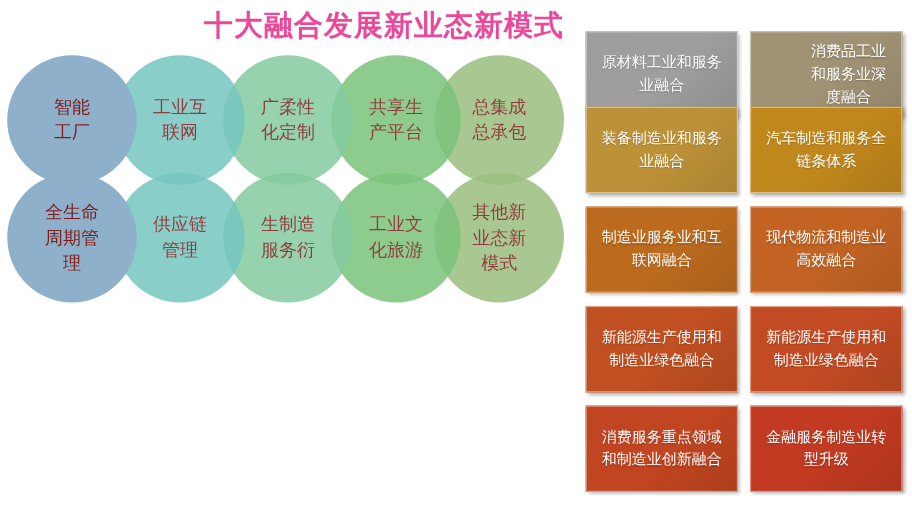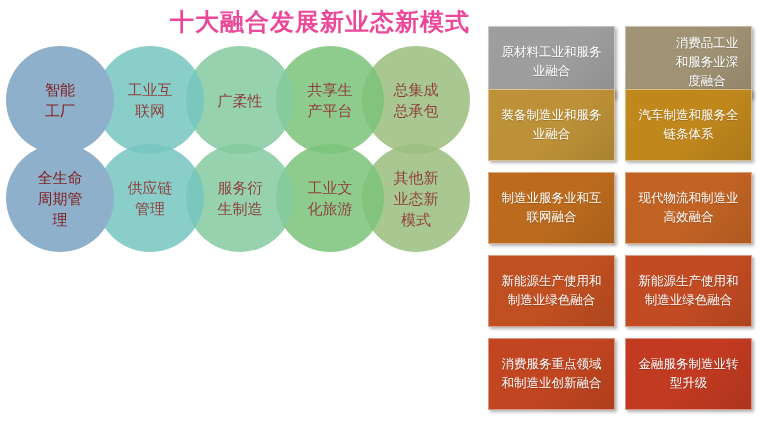--- a/index.html
+++ b/index.html
@@ -101,20 +101,21 @@
         </div>
         <div class="venn-circle translucent" style="left: 96px; top: 0px; background: rgb(118, 199, 192); z-index: 9;">
           <span class="lbl">
             <div>工业互</div>
             <div>联网</div>
           </span>
         </div>
         <div class="venn-circle translucent" style="left: 186px; top: 0px; background: rgb(133, 203, 160); z-index: 8;">
           <span class="lbl">
             <div>广柔性</div>
+            <div>化定制</div>
           </span>
         </div>
         <div class="venn-circle translucent" style="left: 276px; top: 0px; background: rgb(124, 196, 124); z-index: 7;">
           <span class="lbl">
             <div>共享生</div>
             <div>产平台</div>
           </span>
         </div>
         <div class="venn-circle translucent" style="left: 362px; top: 0px; background: rgb(155, 192, 128); z-index: 6;">
           <span class="lbl">
@@ -130,22 +131,22 @@
           </span>
         </div>
         <div class="venn-circle translucent" style="left: 96px; top: 98px; background: rgb(118, 199, 192); z-index: 9;">
           <span class="lbl">
             <div>供应链</div>
             <div>管理</div>
           </span>
         </div>
         <div class="venn-circle translucent" style="left: 186px; top: 98px; background: rgb(133, 203, 160); z-index: 8;">
           <span class="lbl">
+            <div>生制造</div>
             <div>服务衍</div>
-            <div>生制造</div>
           </span>
         </div>
         <div class="venn-circle translucent" style="left: 276px; top: 98px; background: rgb(124, 196, 124); z-index: 7;">
           <span class="lbl">
             <div>工业文</div>
             <div>化旅游</div>
           </span>
         </div>
         <div class="venn-circle translucent" style="left: 362px; top: 98px; background: rgb(155, 192, 128); z-index: 6;">
           <span class="lbl">

